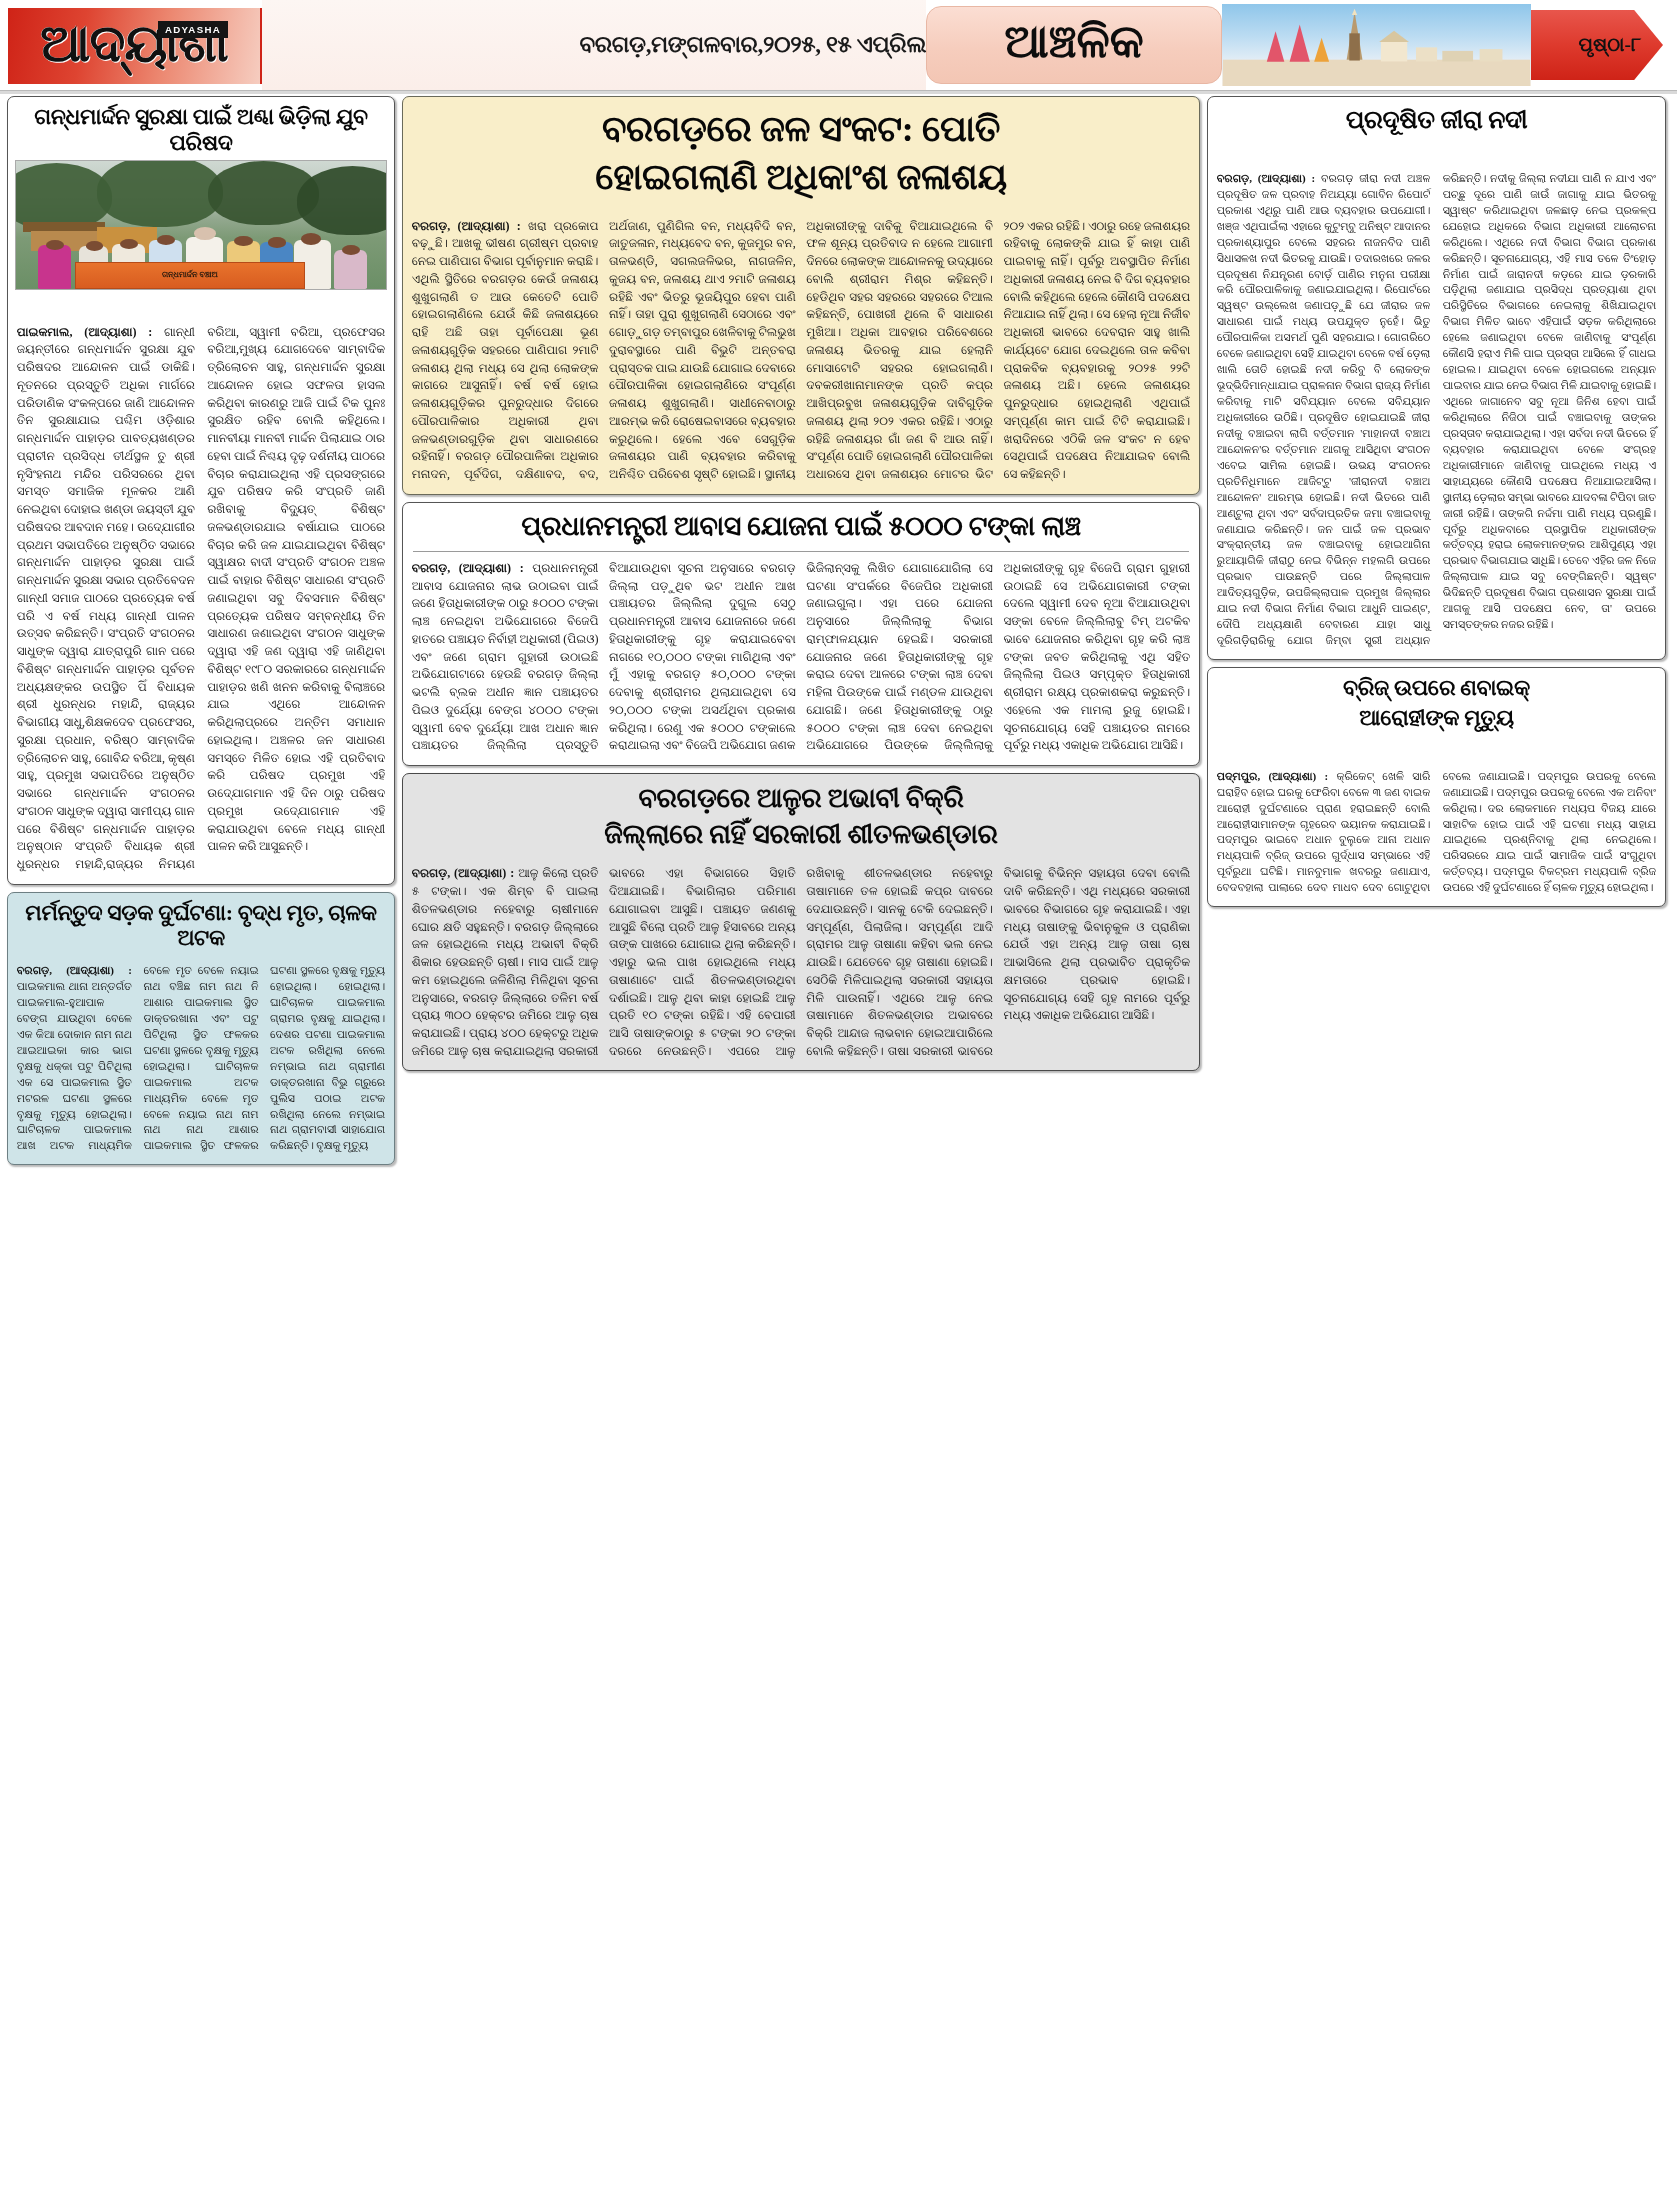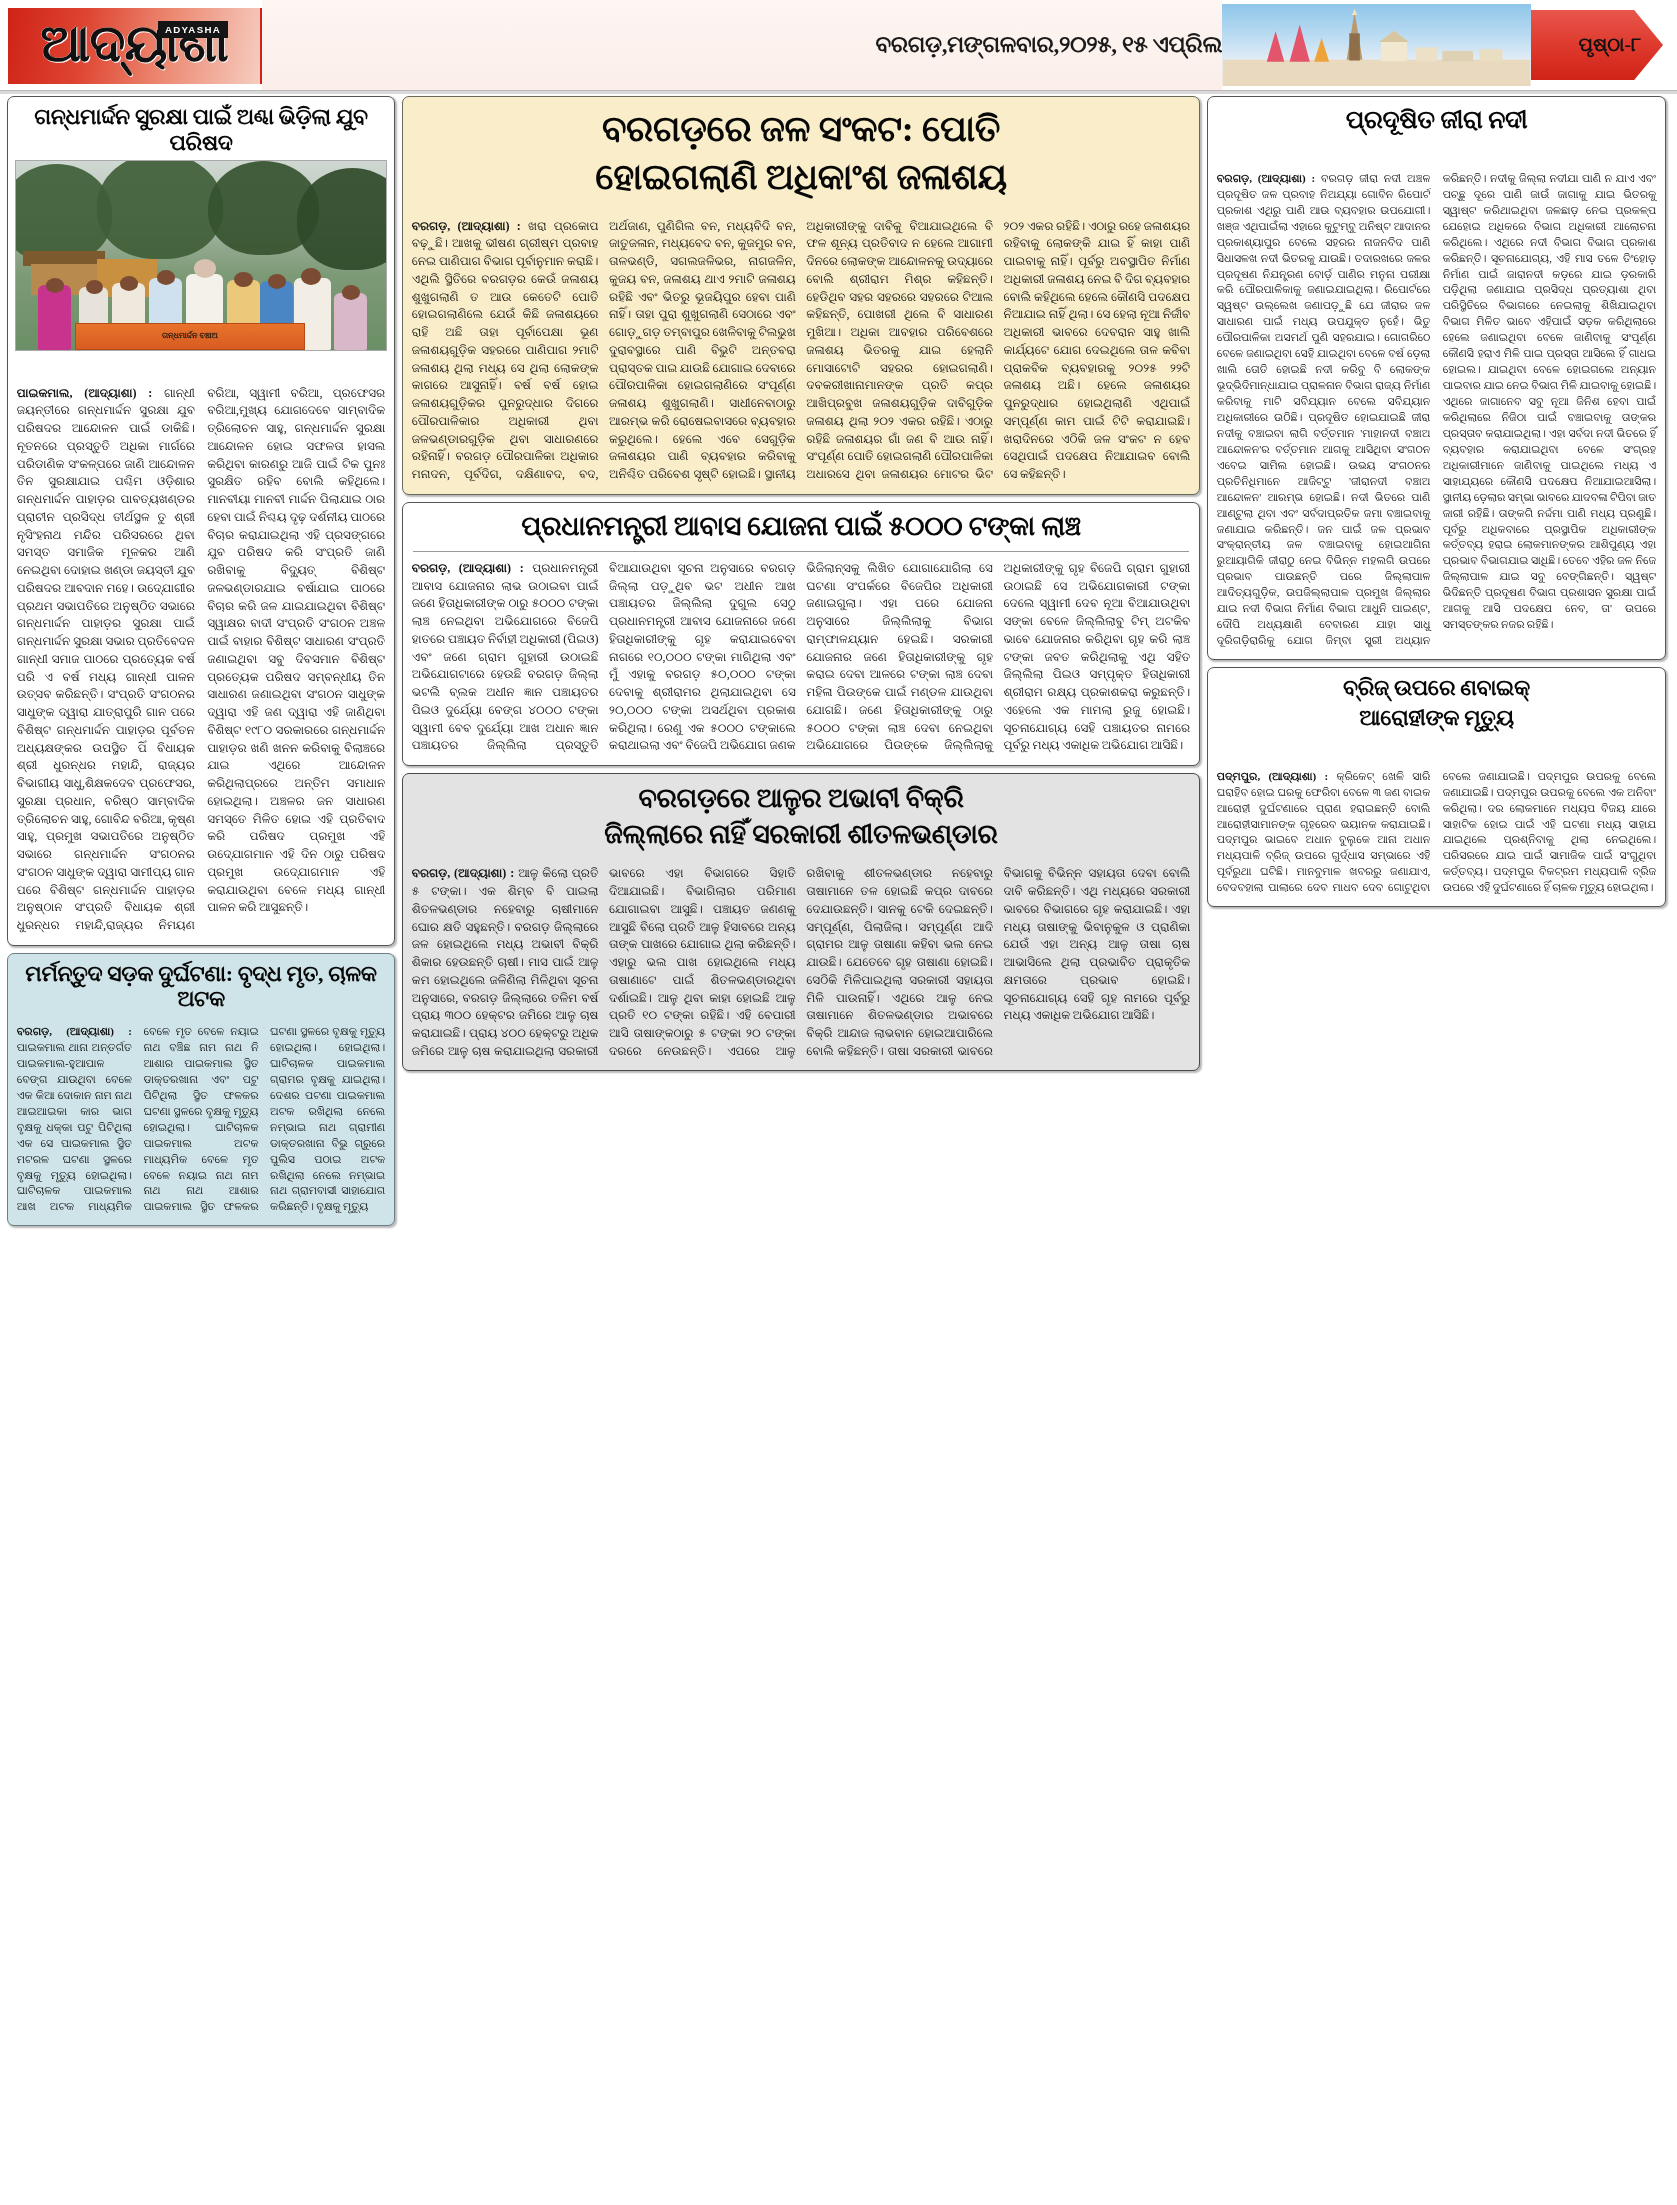--- a/index.html
+++ b/index.html
@@ -123,21 +123,21 @@
   .body-txt {
     font-family:"Liberation Serif", serif;
     font-size:12px; line-height:1.48; text-align:justify;
     color:#111; hyphens:auto; word-spacing:-0.4px;
   }
   .body-txt.small { font-size:11px; line-height:1.45; }
   .dateline { font-weight:bold; }
 
   
   .photo {
-    width:100%; height:191px; position:relative; overflow:hidden;
+    width:100%; height:130px; position:relative; overflow:hidden;
     border:0.4px solid #aaa; background:#4c1d95;
   }
   .sky   { position:absolute; inset:0; background:linear-gradient(180deg,#cfd8d2 0%,#b9c6ba 28%,#93a88f 45%,#7d9a76 60%,#6b8f66 100%); }
   .tree  { position:absolute; border-radius:50% 50% 45% 45%; background:#3f5e37; opacity:.92; }
   .hut   { position:absolute; background:#b98a4e; }
   .hutroof{position:absolute; background:#7d5a2e;}
   .person{ position:absolute; border-radius:6.2px 6.2px 1.8px 1.8px; }
   .head  { position:absolute; border-radius:50%; background:#7b4c33; }
   .banner{ position:absolute; left:16%; bottom:0; width:62%; height:27px;
            background:linear-gradient(180deg,#e8732c,#d85c20); border:0.9px solid #b64b18;}
@@ -153,20 +153,23 @@
 
     <div class="logo-box">
       <div class="logo-word">ଆଦ୍ୟାଶା</div>
       <div class="logo-badge">ADYASHA</div>
     </div>
 
     <div class="date-strip">
       <div class="dt">ବରଗଡ଼,ମଙ୍ଗଳବାର,୨୦୨୫, ୧୫ ଏପ୍ରିଲ</div>
     </div>
 
+    <div class="section-badge">
+      <span>ଆଞ୍ଚଳିକ</span>
+    </div>
 
     <div class="temple-strip">
       <svg width="309" height="79" viewBox="0 0 700 180" style="position:absolute;bottom:0;left:0">
         <rect x="0" y="120" width="700" height="60" fill="#e8d9bf"></rect>
         <polygon points="300,10 318,120 282,120" fill="#b99a6e"></polygon>
         <rect x="288" y="60" width="24" height="62" fill="#8e6f4a"></rect>
         <polygon points="300,4 306,18 294,18" fill="#f0e2c0"></polygon>
         <polygon points="120,55 140,125 100,125" fill="#e2556a"></polygon>
         <polygon points="175,40 198,125 152,125" fill="#e2556a"></polygon>
         <polygon points="225,70 242,125 208,125" fill="#eda23a"></polygon>

